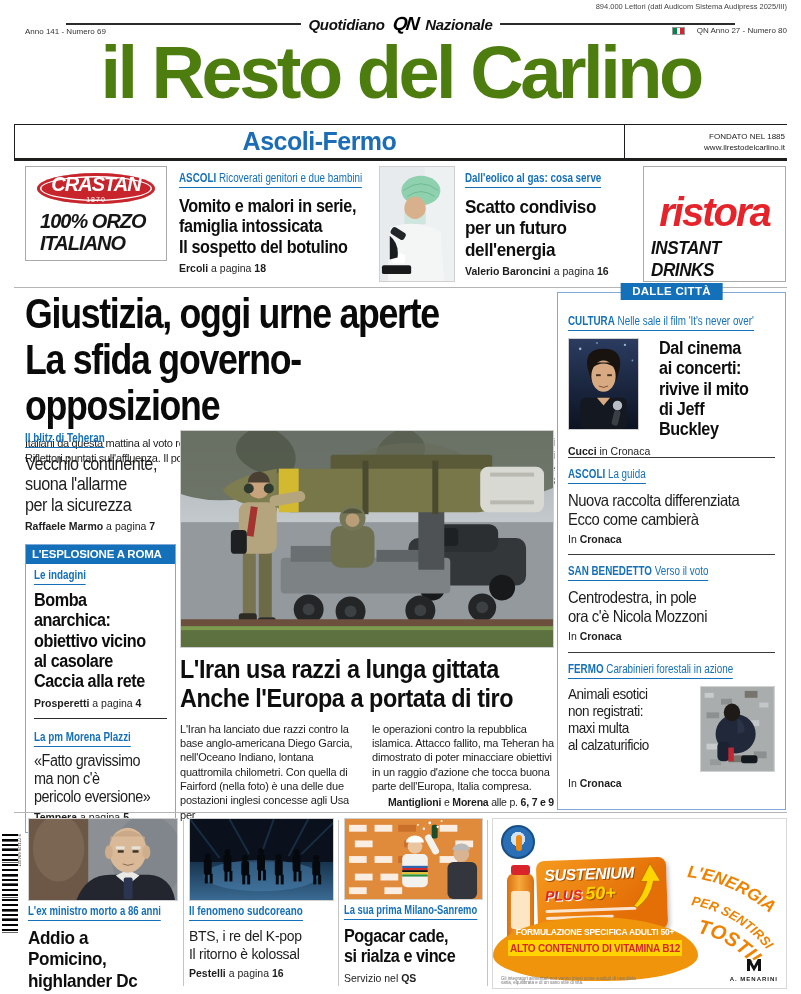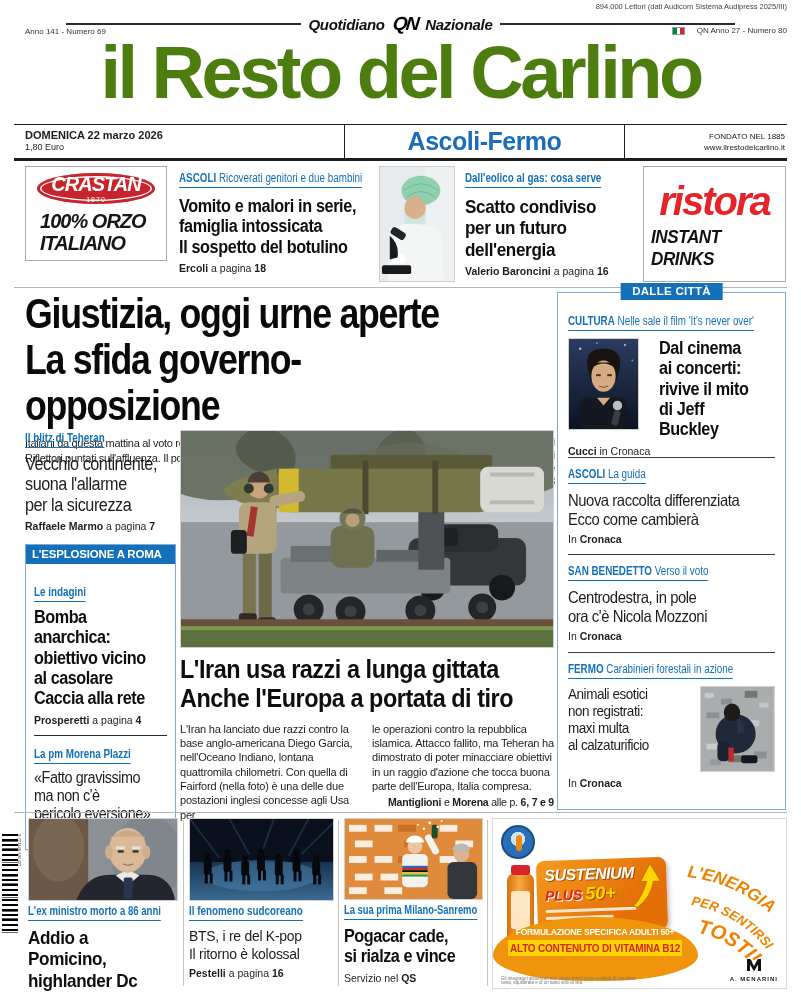--- a/index.html
+++ b/index.html
@@ -59,40 +59,40 @@
   .crastan-year { color:#fff; font-size:7px; letter-spacing:1px; }
   .crastan-claim { margin-top:6px; font-size:21px; line-height:1.05; font-weight:bold; font-style:italic;
                    letter-spacing:-1px; white-space:pre-line; color:#161616; transform:scaleX(.95);
                    transform-origin:0 0;}
   .ts-story1 { width:212px; padding:2px 0 0 12px; }
   .ts-story1 .hl { font-size:18px; margin-top:8px; }
   .ts-photo { width:76px; height:116px; }
   .ts-story2 { flex:1; padding:2px 4px 0 10px; }
   .ts-story2 .hl { font-size:19px; margin-top:8px; }
   .ad-ristora { width:143px; height:116px; border:1px solid #aaa; display:flex; flex-direction:column;
-                align-items:center; justify-content:center; gap:2px; }
+                align-items:center; justify-content:flex-end; gap:2px; }
   .ristora-name { color:#e5232a; font-size:40px; font-weight:bold; font-style:italic; letter-spacing:-2px; }
   .ristora-tag { color:#111; font-size:19px; font-weight:bold; font-style:italic;
                  transform:scaleX(.9); letter-spacing:-.5px; }
 
   
   .lead { position:absolute; top:291px; left:25px; width:530px; }
   .hl-lead { font-size:42px; font-weight:bold; line-height:1.09; letter-spacing:-1.5px;
              white-space:pre-line; color:#0a0a0a; transform:scaleX(.85); transform-origin:0 0; }
   .lead-bottom { display:flex; margin-top:8px; }
   .lead-deck { flex:1; font-size:11px; line-height:1.3; letter-spacing:-.3px; white-space:pre-line; }
   .lead-byline { width:72px; text-align:right; font-size:10px; line-height:1.3; }
 
   
   .leftcol { position:absolute; top:428px; left:25px; width:151px; }
   .leftcol .hl { font-size:18px; letter-spacing:-.5px; margin-top:6px; }
   .expl-box { margin-top:12px; border:1px solid #7fa9d6; }
   .expl-head { background:#1470b8; color:#fff; font-size:11.5px; font-weight:bold;
                padding:3px 6px 4px; letter-spacing:-.2px; }
-  .expl-inner { padding:18px 8px 9px; }
+  .expl-inner { padding:1px 8px 9px; }
   .expl-inner .hl { font-size:18px; letter-spacing:-.5px; margin-top:5px; }
   .expl-inner .hl.reg { font-size:16px; }
   .expl-div { border:none; border-top:1px solid #2b2b2b; margin:9px 0 8px; }
 
   
   .centercol { position:absolute; top:430px; left:180px; width:374px; }
   .centerphoto { width:374px; height:218px; }
   .centercol .hl { font-size:26px; letter-spacing:-.5px; margin-top:7px; }
   .center-body { display:flex; gap:10px; margin-top:8px; }
   .center-body .col { width:182px; font-size:11px; line-height:1.3; letter-spacing:-.2px; }
@@ -180,24 +180,20 @@
   </div>
   <div class="ed-left">Anno 141 - Numero 69</div>
   <div class="ed-right">
     <span class="flag"></span>
     <span>QN Anno 27 - Numero 80</span>
   </div>
 
   <h1 class="masthead">il Resto del Carlino</h1>
 
   <div class="datebar">
-    <div class="db-left">
-      <div class="db-date">DOMENICA 22 marzo 2026</div>
-      <div class="db-price">1,80 Euro</div>
-    </div>
     <div class="db-sep"></div>
     <div class="db-center">Ascoli-Fermo</div>
     <div class="db-sep"></div>
     <div class="db-right">
       <div>FONDATO NEL 1885</div>
       <div>www.ilrestodelcarlino.it</div>
     </div>
   </div>
 
   <section class="topstrip">

